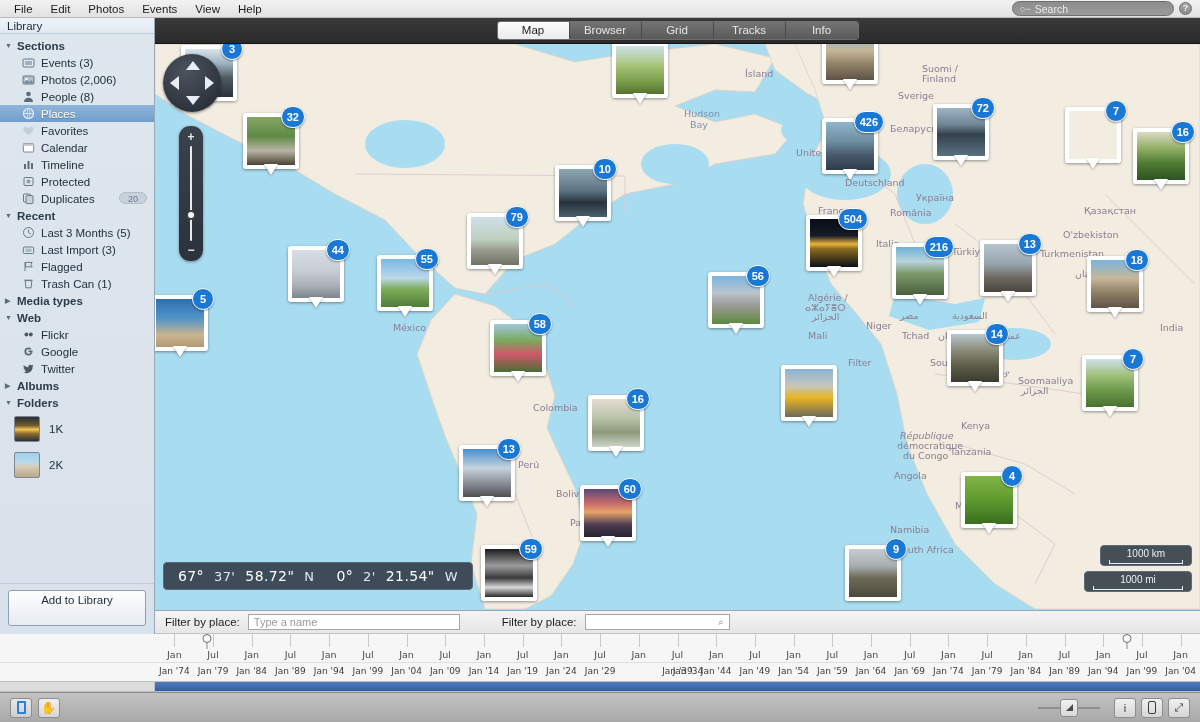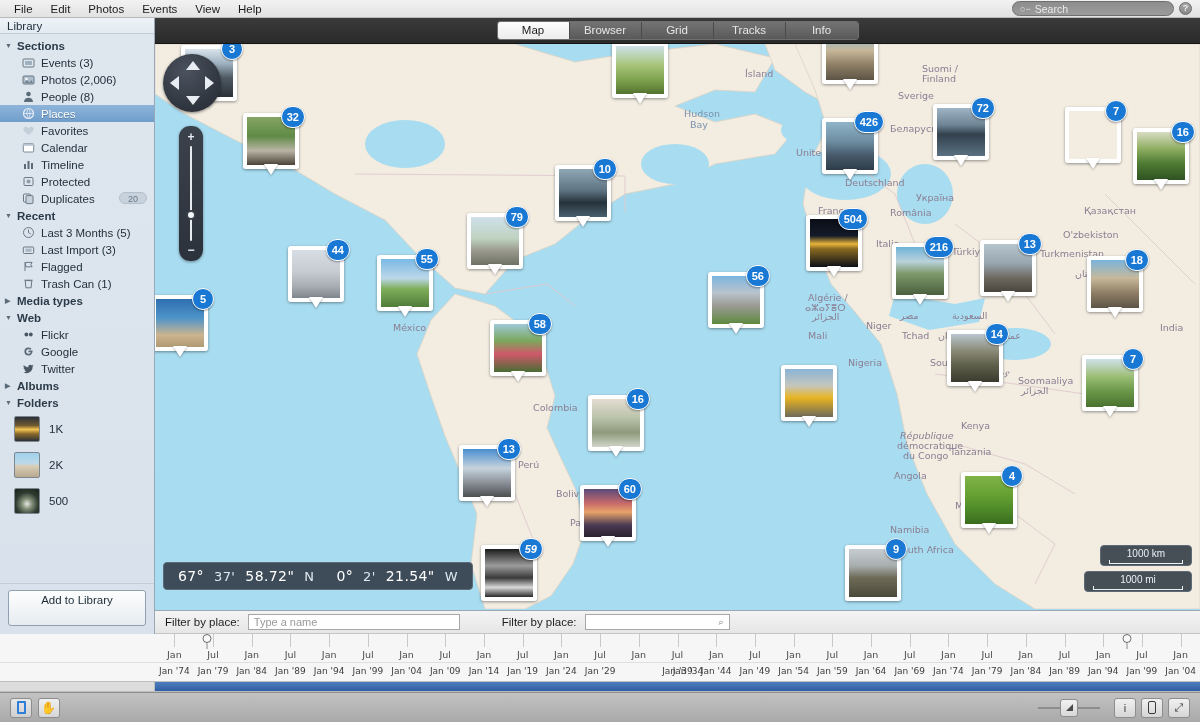--- a/index.html
+++ b/index.html
@@ -500,24 +500,20 @@
           <span class="tri">▼</span>
           <span>Folders</span>
         </div>
         <div class="folderrow">
           <div class="fthumb ft1"></div>
           <span>1K</span>
         </div>
         <div class="folderrow">
           <div class="fthumb ft2"></div>
           <span>2K</span>
-        </div>
-        <div class="folderrow">
-          <div class="fthumb ft3"></div>
-          <span>500</span>
         </div>
       </div>
       <div class="sb-footer">
         <div class="addbtn">Add to Library</div>
       </div>
     </div>
 
     <div class="maincol">
 
       <div class="toolbar">
@@ -592,21 +588,21 @@
             <div class="land-lbl" style="left: 650px; top: 258px;">ⴰⵣⴰⵢⴻⵔ</div>
             <div class="land-lbl" style="left: 657px; top: 267px;">الجزائر</div>
             <div class="land-lbl" style="left: 745px; top: 266px;">مصر</div>
             <div class="land-lbl" style="left: 797px; top: 266px;">السعودية</div>
             <div class="land-lbl" style="left: 653px; top: 286px;">Mali</div>
             <div class="land-lbl" style="left: 711px; top: 276px;">Niger</div>
             <div class="land-lbl" style="left: 747px; top: 286px; text-align: right;">Tchad</div>
             <div class="land-lbl" style="left: 783px; top: 286px;">السودان</div>
             <div class="land-lbl" style="left: 845px; top: 286px;">عمان</div>
             <div class="land-lbl" style="left: 1005px; top: 278px;">India</div>
-            <div class="land-lbl" style="left: 693px; top: 313px;">Nigeria</div>
+            <div class="land-lbl" style="left: 693px; top: 313px;">Filter</div>
             <div class="land-lbl" style="left: 775px; top: 313px;">South Sudan</div>
             <div class="land-lbl" style="left: 822px; top: 324px;">ኢትዮጵያ</div>
             <div class="land-lbl" style="left: 863px; top: 331px;">Soomaaliya</div>
             <div class="land-lbl" style="left: 866px; top: 341px;">الجزائر</div>
             <div class="land-lbl" style="left: 378px; top: 358px;">Colombia</div>
             <div class="land-lbl" style="left: 806px; top: 376px;">Kenya</div>
             <div class="land-lbl" style="left: 745px; top: 386px; font-style: italic;">République</div>
             <div class="land-lbl" style="left: 742px; top: 396px;">démocratique</div>
             <div class="land-lbl" style="left: 748px; top: 406px;">du Congo</div>
             <div class="land-lbl" style="left: 795px; top: 402px;">Tanzania</div>
@@ -693,21 +689,21 @@
                 <div class="tail"></div>
                 <div class="cnt">13</div>
               </div>
             </div>
             <div class="pin" style="left: 425px; top: 441px;">
               <div class="card th-city">
                 <div class="tail"></div>
                 <div class="cnt">60</div>
               </div>
             </div>
-            <div class="pin" style="left: 326px; top: 501px; font-style: italic;">
+            <div class="pin" style="left: 326px; top: 501px;">
               <div class="card th-bw">
                 <div class="cnt">59</div>
               </div>
             </div>
             <div class="pin" style="left: 553px; top: 228px;">
               <div class="card th-stone">
                 <div class="tail"></div>
                 <div class="cnt">56</div>
               </div>
             </div>

